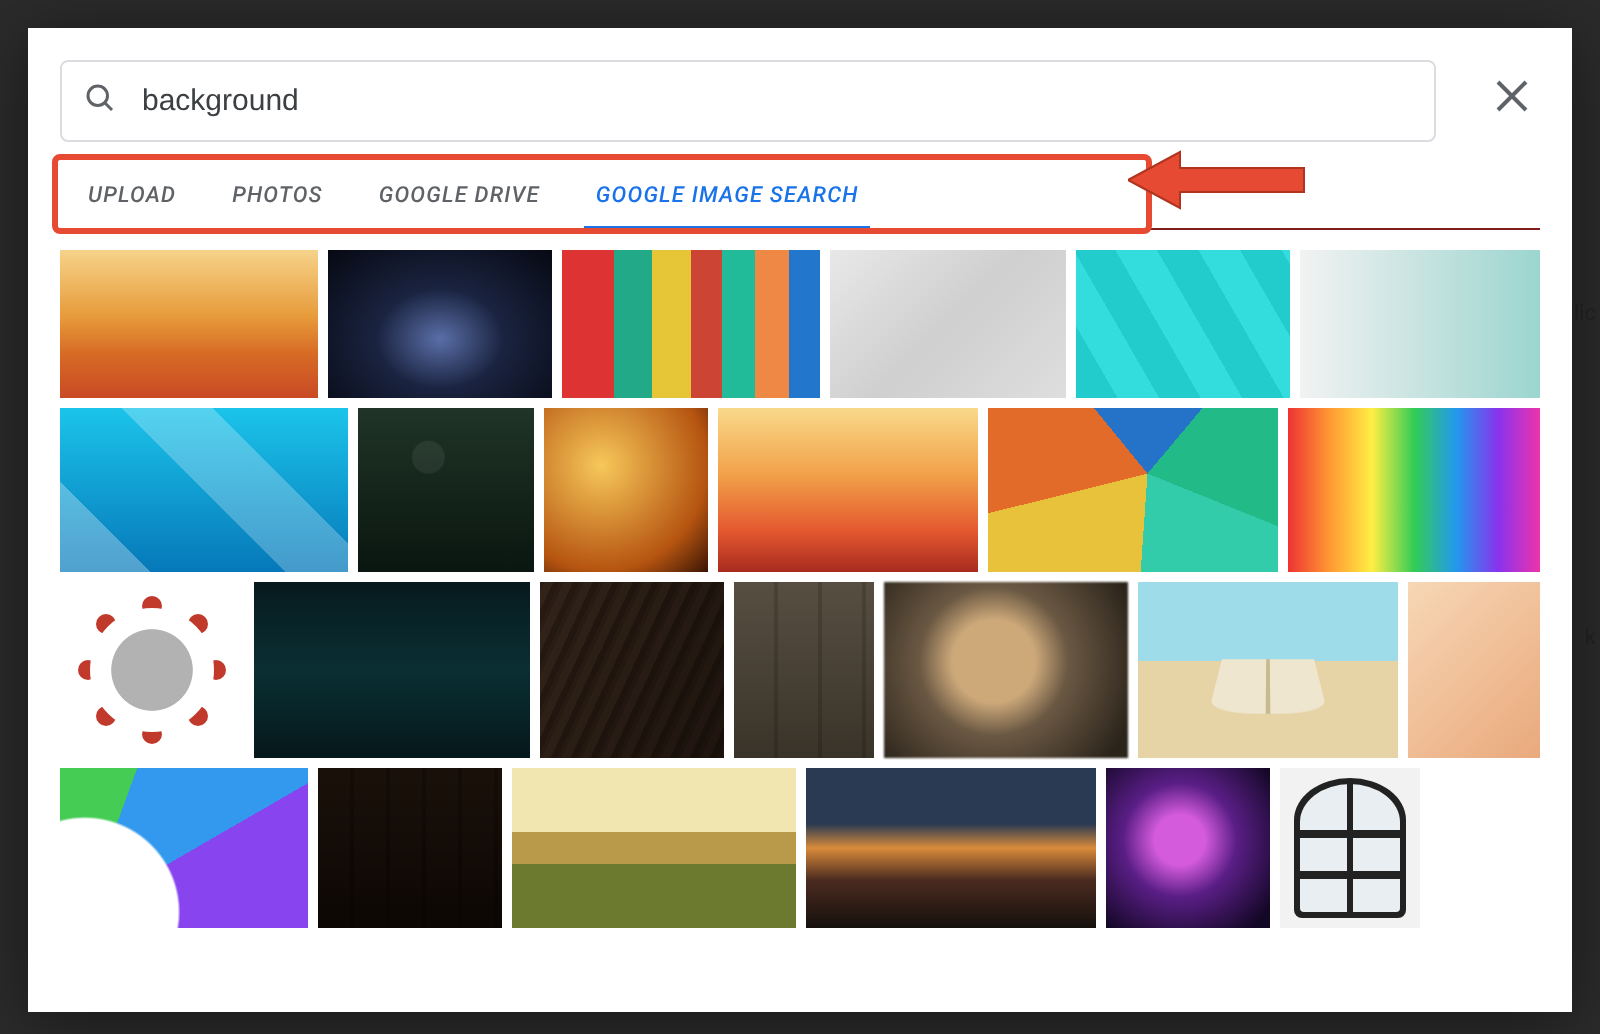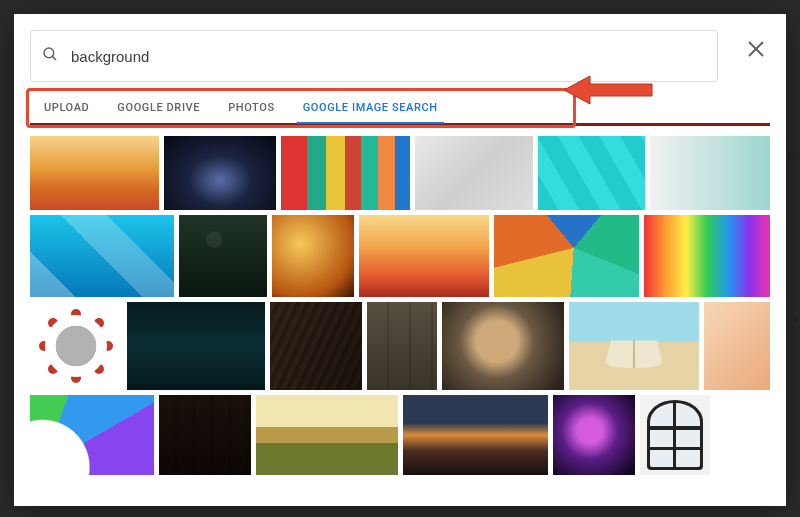--- a/index.html
+++ b/index.html
@@ -24,21 +24,21 @@
   }
   .top-row {
     display: flex;
     align-items: flex-start;
     padding: 16px 16px 0 16px;
   }
   .search-wrap {
     flex: 1;
     border: 1px solid #dadce0;
     border-radius: 4px;
-    height: 52px;
+    height: 41px;
     display: flex;
     align-items: center;
     padding: 14px 10px;
     gap: 12px;
   }
   .search-icon svg { width: 18px; height: 18px; stroke: #5f6368; fill: none; stroke-width: 2; }
   .search-input {
     border: none;
     outline: none;
     font-size: 15px;
@@ -66,22 +66,23 @@
     height: 40px;
     border: 3px solid #e74a33;
     border-radius: 4px;
     pointer-events: none;
     z-index: 5;
   }
   .tabs {
     display: flex;
     gap: 0;
     height: 34px;
-    border-bottom: 3px solid #7f1d1d;
-    position: relative;
+    border-bottom: 1px solid #7f1d1d;
+    position: relative;
+    font-style: italic;
   }
   .tab {
     font-size: 11px;
     letter-spacing: 0.6px;
     font-weight: 500;
     color: #5f6368;
     padding: 0 14px;
     display: flex;
     align-items: center;
     cursor: pointer;
@@ -252,24 +253,24 @@
     </div>
   </div>
 
   <div class="tabs-wrap">
     <div class="tabs-highlight"></div>
     <div class="tabs" id="tabs">
         <div class="tab">
           <span>UPLOAD</span>
         </div>
         <div class="tab">
-          <span>GOOGLE DRIVE</span>
+          <span>PHOTOS</span>
         </div>
         <div class="tab">
-          <span>PHOTOS</span>
+          <span>GOOGLE DRIVE</span>
         </div>
         <div class="tab active">
           <span>GOOGLE IMAGE SEARCH</span>
         </div>
       </div>
   </div>
 
   <div class="grid-area">
     <div class="row r1" id="row1">
         <div class="thumb g-orange-cloud" style="width: 130px;"></div>

